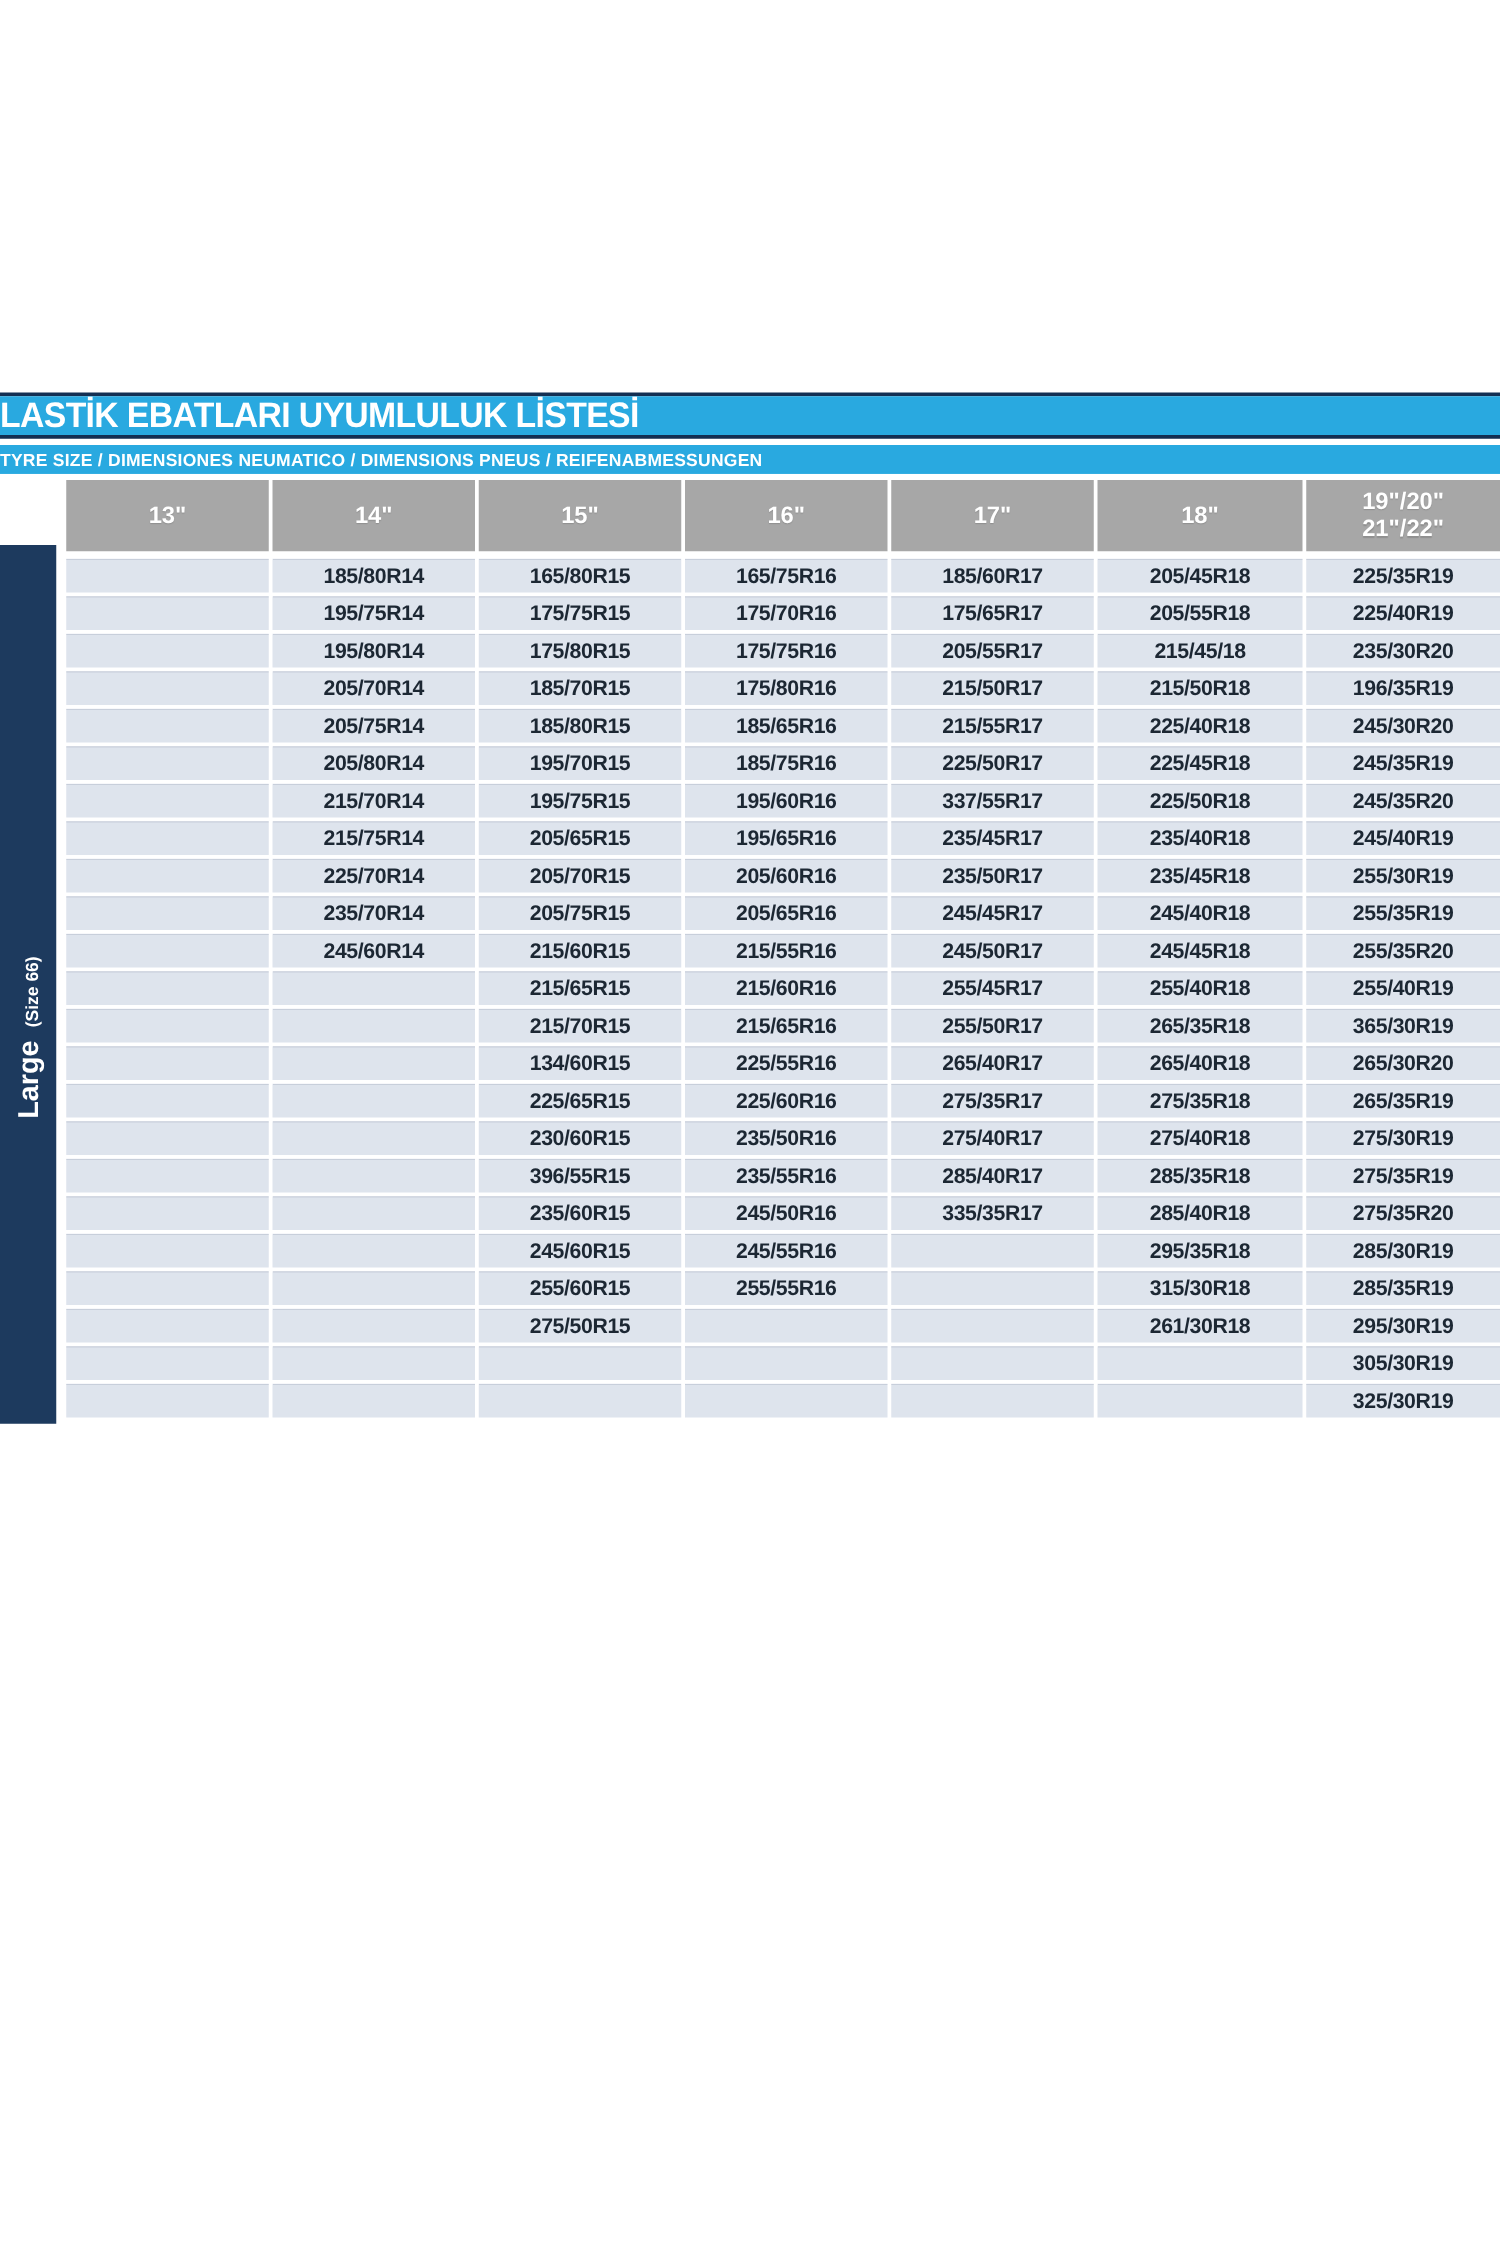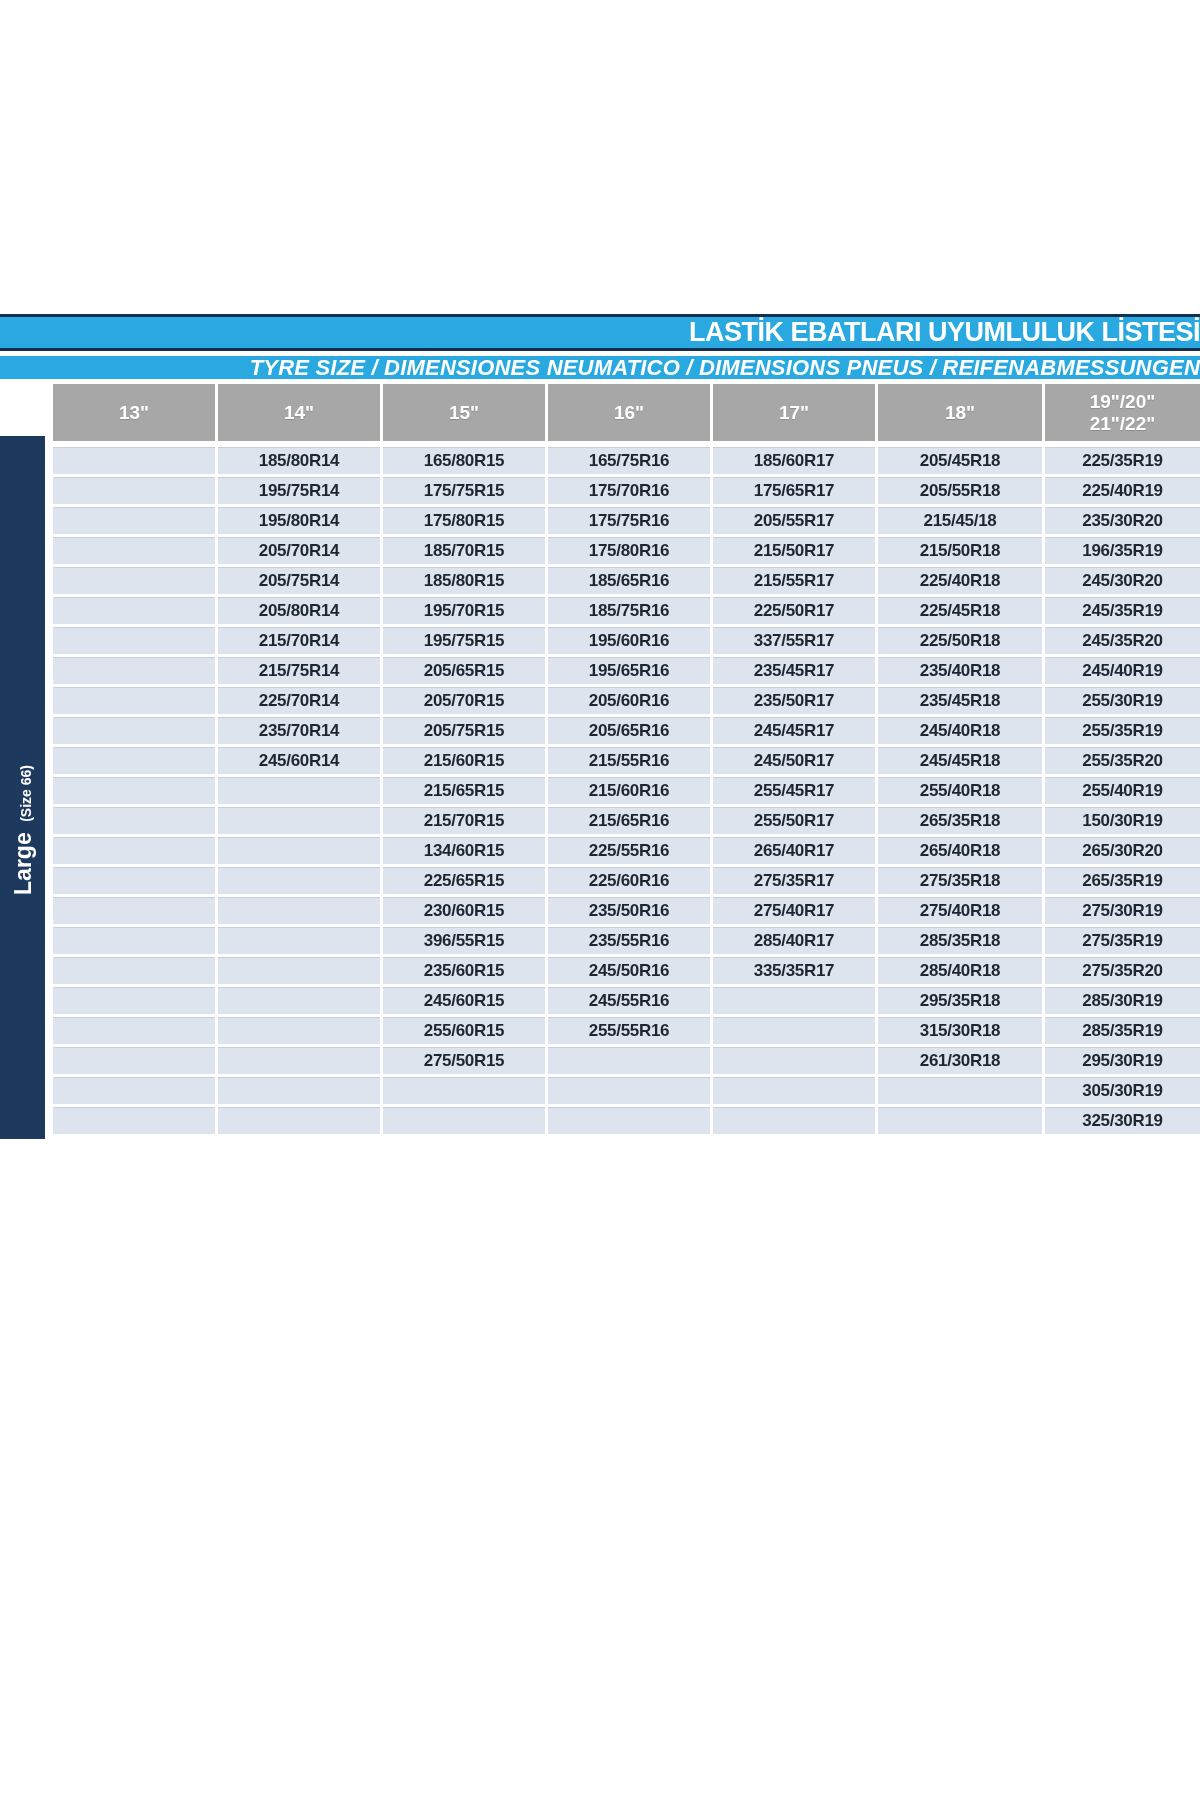--- a/index.html
+++ b/index.html
@@ -9,30 +9,30 @@
     font-family:"Liberation Sans", sans-serif;
     position:relative;
     overflow:hidden;
   }
   .rule{position:absolute;left:0;width:1200px;background:#132f52;height:3px;}
   #rule-top{top:314px;}
   #rule-mid{top:348px;}
   .blue-bar{
     position:absolute;left:0;width:1200px;
     background:#29a9e0;color:#ffffff;
-    display:flex;align-items:center;justify-content:flex-end;
+    display:flex;align-items:center;justify-content:flex-start;
   }
   #title-bar{top:317px;height:31px;}
   #title-bar .t{
     font-size:27px;font-weight:bold;letter-spacing:-0.5px;
     transform:scaleY(1.05);white-space:nowrap;
   }
   #subtitle-bar{top:356px;height:23px;box-shadow:0 -2px 0 #29a9e0 inset;}
   #subtitle-bar .t{
-    font-size:22px;font-weight:bold;font-style:italic;
+    font-size:14px;font-weight:bold;
     letter-spacing:0.2px;white-space:nowrap;
   }
   #size-table{
     position:absolute;left:53px;top:384px;
     display:flex;flex-direction:row;align-items:flex-start;
   }
   .col{display:flex;flex-direction:column;margin-right:3px;}
   .col:last-child{margin-right:0;}
   .col-header{
     height:57px;background:#a7a7a7;color:#ffffff;
@@ -253,21 +253,21 @@
       <div class="cell">235/30R20</div>
       <div class="cell">196/35R19</div>
       <div class="cell">245/30R20</div>
       <div class="cell">245/35R19</div>
       <div class="cell">245/35R20</div>
       <div class="cell">245/40R19</div>
       <div class="cell">255/30R19</div>
       <div class="cell">255/35R19</div>
       <div class="cell">255/35R20</div>
       <div class="cell">255/40R19</div>
-      <div class="cell">150/30R19</div>
+      <div class="cell">365/30R19</div>
       <div class="cell">265/30R20</div>
       <div class="cell">265/35R19</div>
       <div class="cell">275/30R19</div>
       <div class="cell">275/35R19</div>
       <div class="cell">275/35R20</div>
       <div class="cell">285/30R19</div>
       <div class="cell">285/35R19</div>
       <div class="cell">295/30R19</div>
       <div class="cell">305/30R19</div>
       <div class="cell">325/30R19</div>

